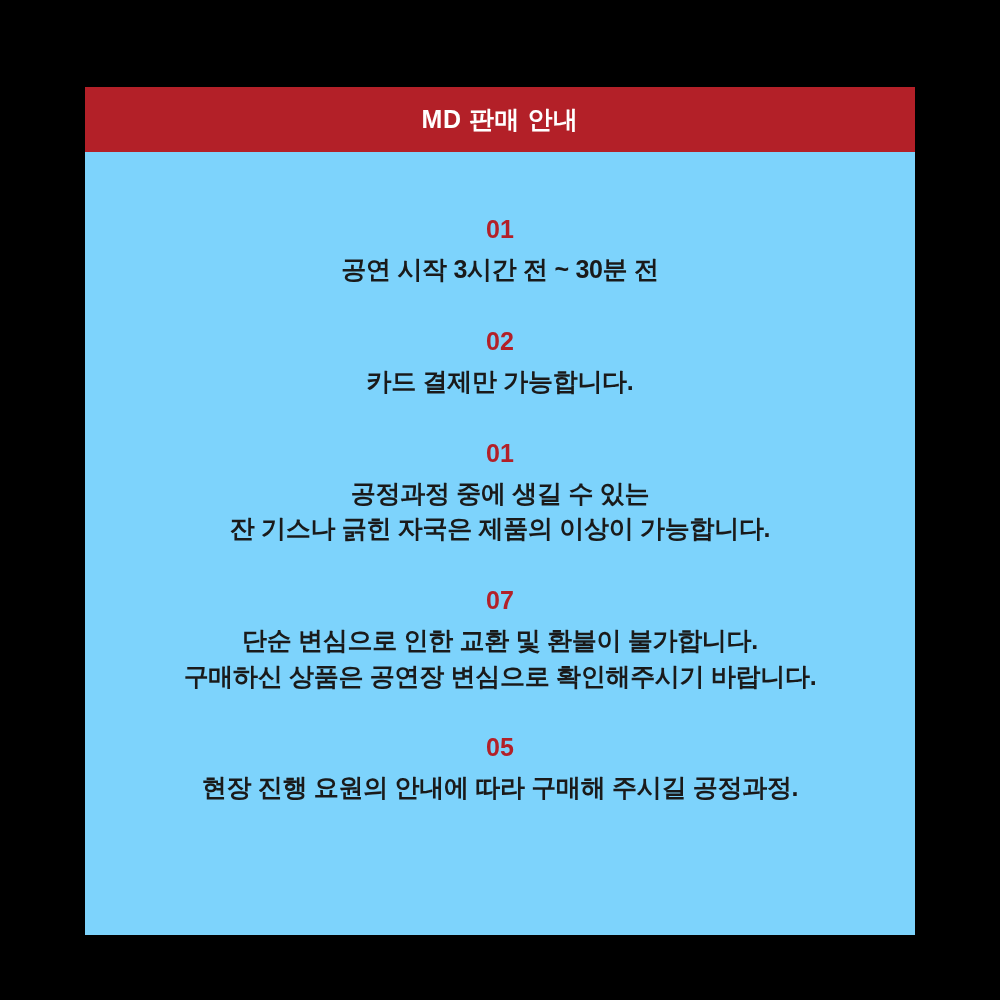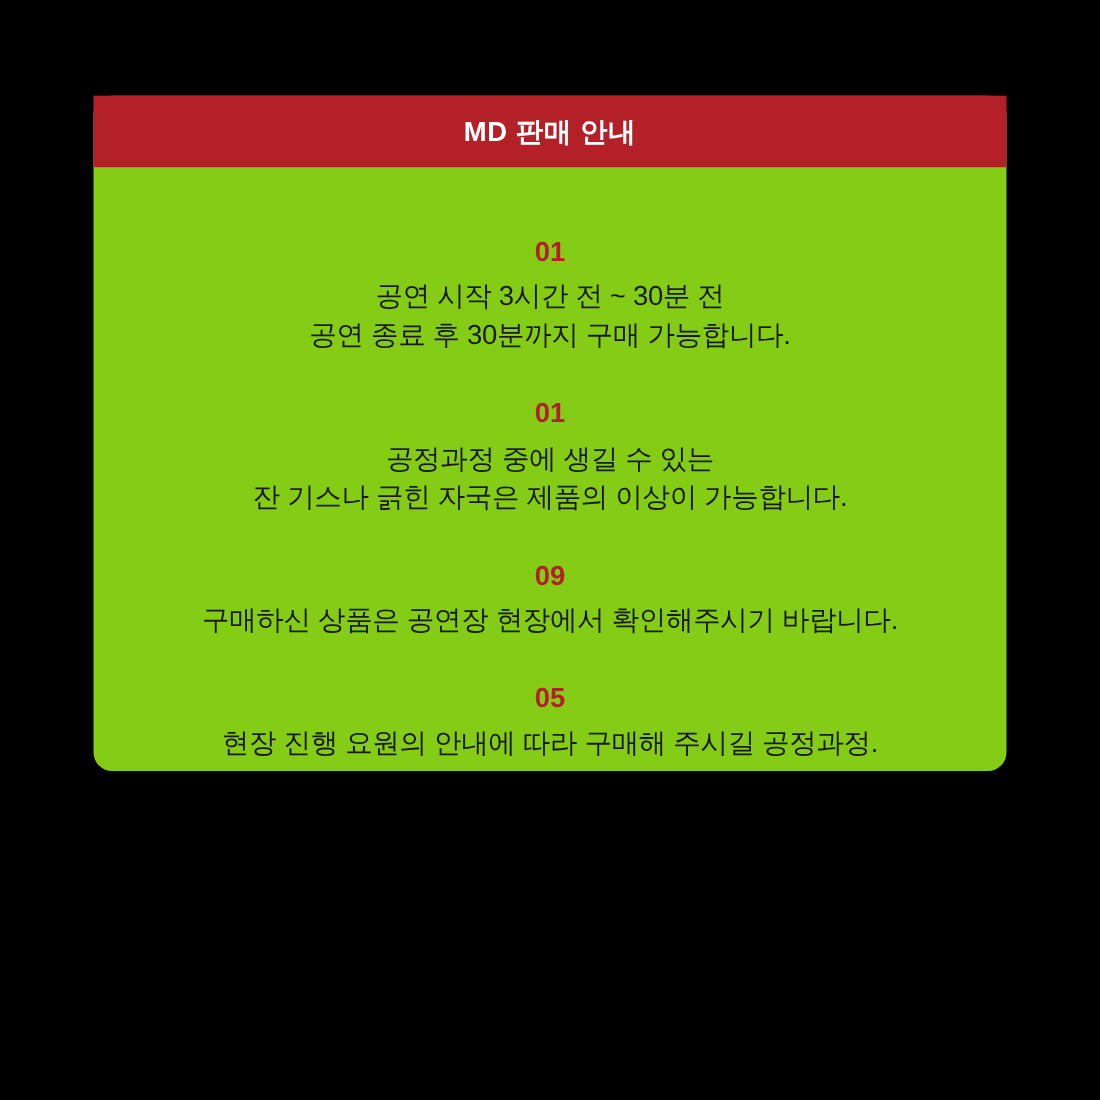--- a/index.html
+++ b/index.html
@@ -12,26 +12,25 @@
     background: #000000;
     font-family: "Liberation Sans", "DejaVu Sans", sans-serif;
     overflow: hidden;
   }
 
   .poster {
     position: absolute;
     left: 85px;
     top: 87px;
     width: 830px;
-    height: 614px;
-    background: #84cc16;
+    height: 848px;
+    background: #7dd3fc;
     box-sizing: border-box;
     display: flex;
     flex-direction: column;
-    border-radius: 17px;
   }
 
   .poster-header {
     height: 65px;
     background: #b32028;
     display: flex;
     align-items: center;
     justify-content: center;
     flex: none;
   }
@@ -65,50 +64,54 @@
     color: #b32028;
     font-size: 25px;
     font-weight: bold;
     line-height: 1.25;
     margin-bottom: 7px;
   }
 
   .notice-line {
     color: #1a1a1a;
     font-size: 25px;
-    font-weight: normal;
+    font-weight: bold;
     line-height: 1.42;
     letter-spacing: -0.3px;
   }
 </style>
 </head>
 <body>
 
 <div class="poster">
   <div class="poster-header">
     <div class="poster-header-title">MD 판매 안내</div>
   </div>
   <div class="poster-body">
 
     <div class="notice-block">
       <div class="notice-number">01</div>
       <div class="notice-line">공연 시작 3시간 전 ~ 30분 전</div>
-      <div class="notice-line">공연 종료 후 30분까지 구매 가능합니다.</div>
     </div>
 
+    <div class="notice-block">
+      <div class="notice-number">02</div>
+      <div class="notice-line">카드 결제만 가능합니다.</div>
+    </div>
 
     <div class="notice-block">
       <div class="notice-number">01</div>
       <div class="notice-line">공정과정 중에 생길 수 있는</div>
       <div class="notice-line">잔 기스나 긁힌 자국은 제품의 이상이 가능합니다.</div>
     </div>
 
     <div class="notice-block">
-      <div class="notice-number">09</div>
-      <div class="notice-line">구매하신 상품은 공연장 현장에서 확인해주시기 바랍니다.</div>
+      <div class="notice-number">07</div>
+      <div class="notice-line">단순 변심으로 인한 교환 및 환불이 불가합니다.</div>
+      <div class="notice-line">구매하신 상품은 공연장 변심으로 확인해주시기 바랍니다.</div>
     </div>
 
     <div class="notice-block">
       <div class="notice-number">05</div>
       <div class="notice-line">현장 진행 요원의 안내에 따라 구매해 주시길 공정과정.</div>
     </div>
 
   </div>
 </div>
 

